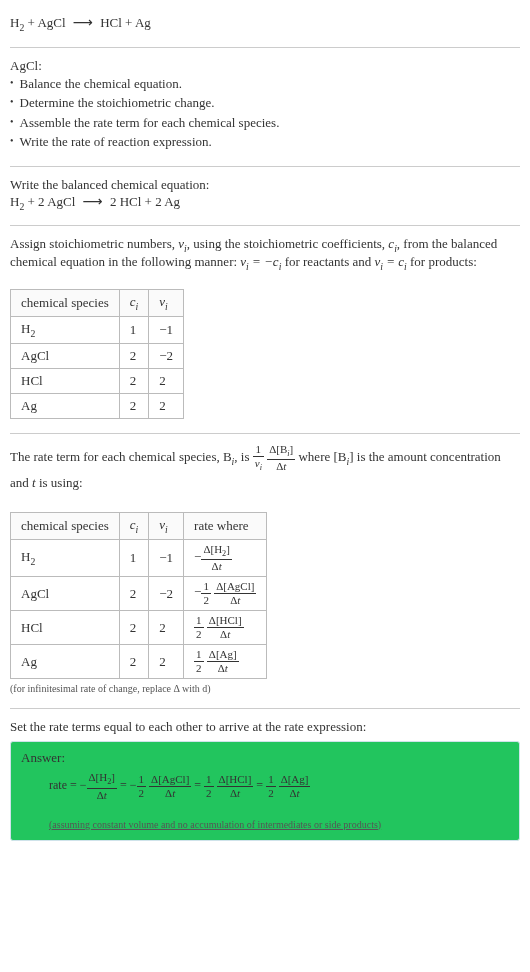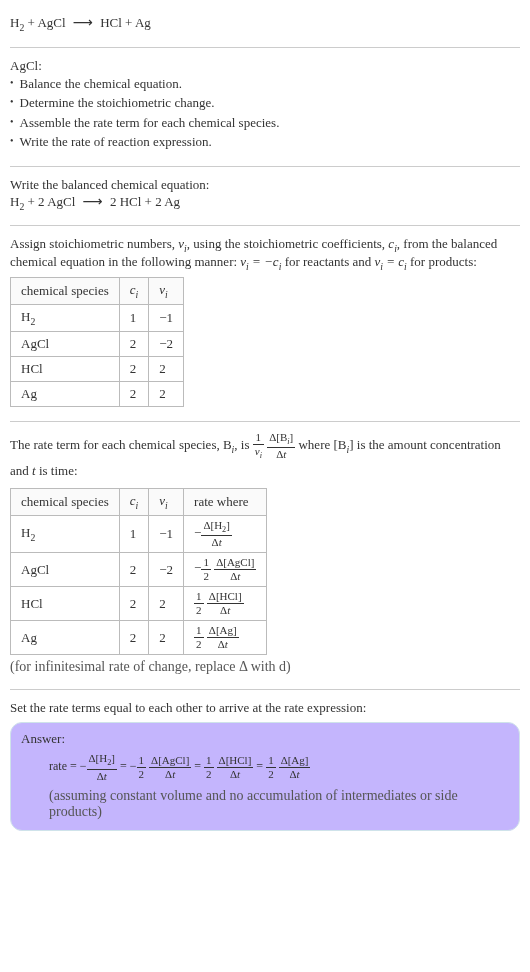--- a/index.html
+++ b/index.html
@@ -36,21 +36,21 @@
     align-items: flex-start;
     gap: 6px;
     line-height: 1.5;
   }
   .plan-bullet .dot {
     font-size: 10px;
     line-height: 1.8;
   }
   table.stoich {
     border-collapse: collapse;
-    margin-top: 6px;
+    margin-top: 18px;
     border-radius: 10px;
   }
   table.stoich th, table.stoich td {
     border: 1px solid #bbb;
     padding: 4px 10px;
     text-align: left;
     font-weight: normal;
   }
   table.stoich th {
     background: #fafafa;
@@ -66,28 +66,28 @@
   .frac .num {
     display:block;
     border-bottom:1px solid #333;
     padding: 0 2px 1px 2px;
   }
   .frac .den {
     display:block;
     padding: 1px 2px 0 2px;
   }
   .small-note {
-    font-size: 14px;
+    font-size: 10px;
     color: #555;
     margin-top: 4px;
   }
   .answer-box {
-    background: #c4b5fd;
+    background: #22c55e;
     border: 1px solid #cfe3ea;
-    border-radius: 12px;
+    border-radius: 3px;
     padding: 8px 10px 10px 10px;
     margin-top: 6px;
   }
   .answer-box .ans-label {
     font-family: Georgia, serif;
     margin-bottom: 6px;
   }
   .indent {
     padding-left: 28px;
   }
@@ -173,21 +173,21 @@
       </tbody>
   </table>
 </div>
 <hr>
 
 <div class="section">
   <div style="line-height:1.7;">
     <span>The rate term for each chemical species, B</span><sub class="math-i">i</sub><span>, is </span>
     <span class="frac"><span class="num">1</span><span class="den math-i">ν<sub>i</sub></span></span>
     <span class="frac"><span class="num">Δ[B<sub><i>i</i></sub>]</span><span class="den">Δ<span class="math-i">t</span></span></span>
-    <span> where [B</span><sub class="math-i">i</sub><span>] is the amount concentration and </span><span class="math-i">t</span><span> is time:</span>
+    <span> where [B</span><sub class="math-i">i</sub><span>] is the amount concentration and </span><span class="math-i">t</span><span> is using:</span>
   </div>
   <table class="stoich">
     <thead>
       <tr>
         <th>chemical species</th>
         <th><span class="math-i">c<sub>i</sub></span></th>
         <th><span class="math-i">ν<sub>i</sub></span></th>
         <th>rate where</th>
       </tr>
     </thead>
@@ -220,15 +220,15 @@
   </table>
   <div class="small-note">(for infinitesimal rate of change, replace Δ with d)</div>
 </div>
 <hr>
 
 <div class="section">
   <div>Set the rate terms equal to each other to arrive at the rate expression:</div>
   <div class="answer-box">
     <div class="ans-label">Answer:</div>
     <div class="indent rate-eq" id="rate-expression">rate = −<span class="frac"><span class="num">Δ[H<sub>2</sub>]</span><span class="den">Δ<span class="math-i">t</span></span></span> = −<span class="frac"><span class="num">1</span><span class="den">2</span></span> <span class="frac"><span class="num">Δ[AgCl]</span><span class="den">Δ<span class="math-i">t</span></span></span> = <span class="frac"><span class="num">1</span><span class="den">2</span></span> <span class="frac"><span class="num">Δ[HCl]</span><span class="den">Δ<span class="math-i">t</span></span></span> = <span class="frac"><span class="num">1</span><span class="den">2</span></span> <span class="frac"><span class="num">Δ[Ag]</span><span class="den">Δ<span class="math-i">t</span></span></span></div>
-    <div class="indent small-note" style="margin-top:6px;">(assuming constant volume and no accumulation of intermediates or side products)</div>
+    <div class="indent small-note" style="margin-top:18px;text-decoration:underline;">(assuming constant volume and no accumulation of intermediates or side products)</div>
   </div>
 </div>
 
 </body></html>

